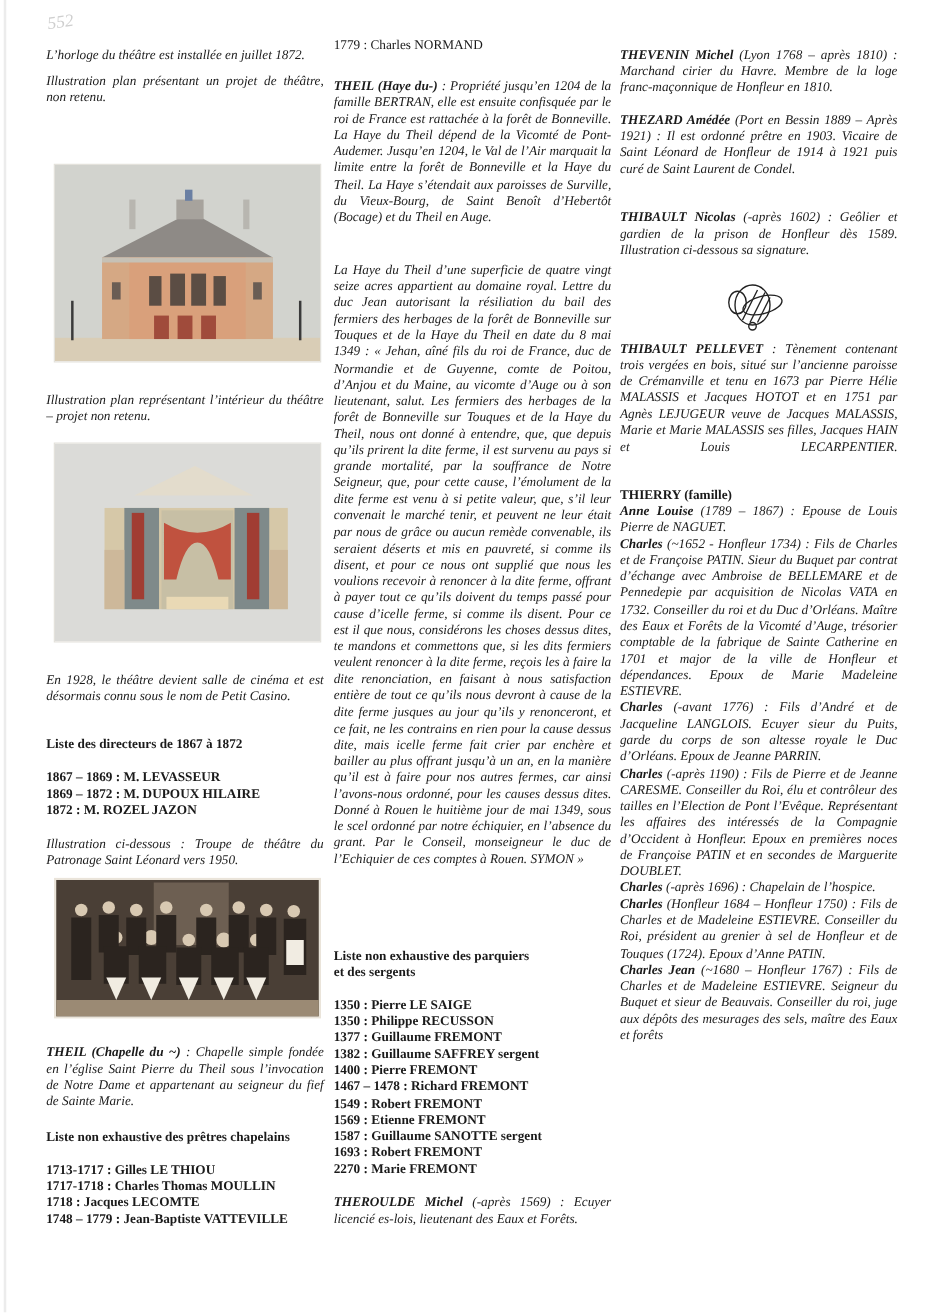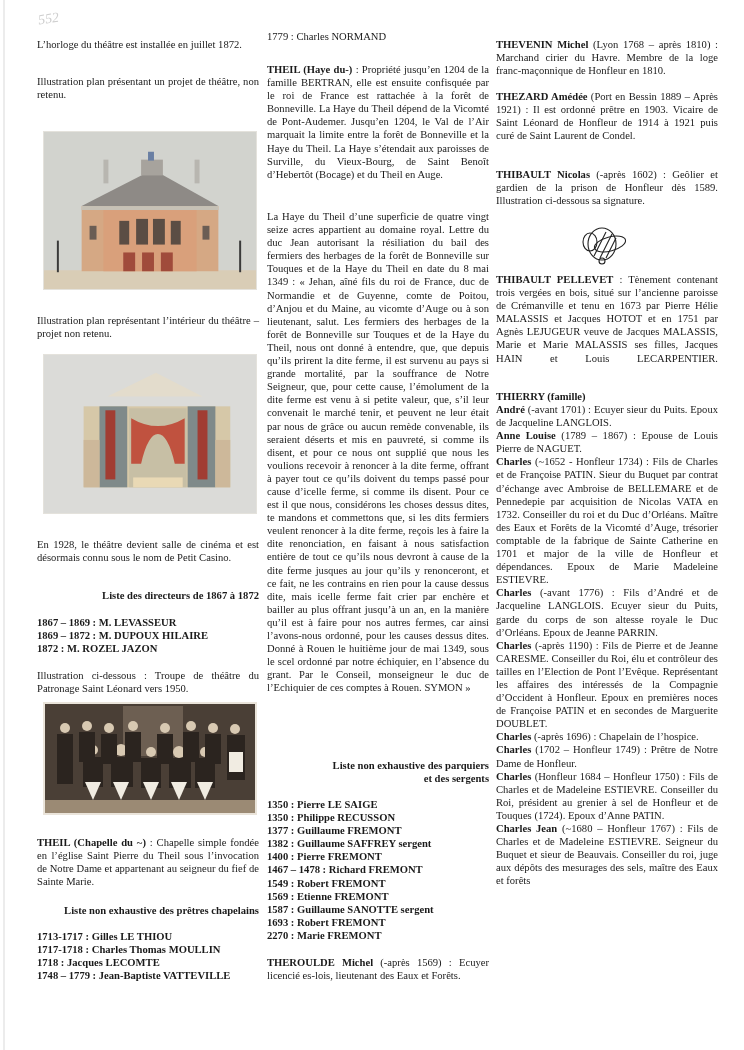--- a/index.html
+++ b/index.html
@@ -14,41 +14,41 @@
     .page-mark {
       position: absolute; left: 38px; top: 12px;
       font-family: "Liberation Serif", serif; font-size: 14px;
       color: #cfcfcf; font-style: italic; transform: rotate(-8deg);
     }
     .left-edge { position: absolute; left: 3px; top: 0; width: 2px; height: 1050px; background: #ececec; }
     .col { position: absolute; top: 0; }
     .col1 { left: 37px; width: 222px; }
     .col2 { left: 267px; width: 222px; }
     .col3 { left: 496px; width: 222px; }
-    p { text-align: justify; }
+    p { text-align: justify; font-style: italic; }
     .abs { position: absolute; left: 0; right: 0; }
     .b { font-weight: bold; }
-    .center { text-align: right; }
+    .center { text-align: left; }
     .list div { white-space: nowrap; font-weight: bold; }
     .img {
       position: absolute; left: 6px; width: 214px; overflow: hidden;
       border: 1px solid #e4e2dc;
     }
     .img svg { display: block; width: 100%; height: 100%; }
     .sig { position: absolute; }
   </style>
 </head>
 <body>
 
 <div class="left-edge"></div>
 <div class="page-mark">552</div>
 
 <div class="col col1">
   <p class="abs" style="top:38px">L’horloge du théâtre est installée en juillet 1872.</p>
-  <p class="abs" style="top:75px">Illustration plan présentant un projet de théâtre, non retenu.</p>
+  <p class="abs" style="top:59px">Illustration plan présentant un projet de théâtre, non retenu.</p>
 
   <div class="img" style="top:131px;height:159px">
     <svg viewBox="0 0 214 159" preserveAspectRatio="none">
       <rect width="214" height="159" fill="#c9cbc6"></rect>
       <rect width="214" height="159" fill="#dcdcd6" opacity="0.5"></rect>
       <rect x="0" y="140" width="214" height="19" fill="#d9cdb6"></rect>
       <polygon points="38,75 110,38 176,75" fill="#8e8a86"></polygon>
       <rect x="98" y="28" width="22" height="16" fill="#a7a39d"></rect>
       <rect x="105" y="20" width="6" height="9" fill="#6a7fa3"></rect>
       <rect x="60" y="28" width="5" height="24" fill="#b8b6b0"></rect>
@@ -191,23 +191,21 @@
       <ellipse cx="10" cy="20" rx="7" ry="9"></ellipse>
       <path d="M14,34 L26,10 M20,36 L32,12 M26,36 L36,16"></path>
       <circle cx="22" cy="39" r="3"></circle>
     </svg>
   </div>
 
   <p class="abs" style="top:273px;text-align-last:justify"><span class="b">THIBAULT PELLEVET</span><span> : Tènement contenant trois vergées en bois, situé sur l’ancienne paroisse de Crémanville et tenu en 1673 par Pierre Hélie MALASSIS et Jacques HOTOT et en 1751 par Agnès LEJUGEUR veuve de Jacques MALASSIS, Marie et Marie MALASSIS ses filles, Jacques HAIN et Louis LECARPENTIER.</span></p>
 
   <div class="abs b" style="top:390px">THIERRY (famille)</div>
   <div class="abs" style="top:403px">
-    <p><span class="b">André</span><span> (-avant 1701) : Ecuyer sieur du Puits. Epoux de Jacqueline LANGLOIS.</span></p>
     <p><span class="b">Anne Louise</span><span> (1789 – 1867) : Epouse de Louis Pierre de NAGUET.</span></p>
     <p><span class="b">Charles</span><span> (~1652 - Honfleur 1734) : Fils de Charles et de Françoise PATIN. Sieur du Buquet par contrat d’échange avec Ambroise de BELLEMARE et de Pennedepie par acquisition de Nicolas VATA en 1732. Conseiller du roi et du Duc d’Orléans. Maître des Eaux et Forêts de la Vicomté d’Auge, trésorier comptable de la fabrique de Sainte Catherine en 1701 et major de la ville de Honfleur et dépendances. Epoux de Marie Madeleine ESTIEVRE.</span></p>
     <p><span class="b">Charles</span><span> (-avant 1776) : Fils d’André et de Jacqueline LANGLOIS. Ecuyer sieur du Puits, garde du corps de son altesse royale le Duc d’Orléans. Epoux de Jeanne PARRIN.</span></p>
     <p><span class="b">Charles</span><span> (-après 1190) : Fils de Pierre et de Jeanne CARESME. Conseiller du Roi, élu et contrôleur des tailles en l’Election de Pont l’Evêque. Représentant les affaires des intéressés de la Compagnie d’Occident à Honfleur. Epoux en premières noces de Françoise PATIN et en secondes de Marguerite DOUBLET.</span></p>
     <p><span class="b">Charles</span><span> (-après 1696) : Chapelain de l’hospice.</span></p>
-    <p><span class="b">Charles</span><span> (1702 – Honfleur 1749) : Prêtre de Notre Dame de Honfleur.</span></p>
     <p><span class="b">Charles</span><span> (Honfleur 1684 – Honfleur 1750) : Fils de Charles et de Madeleine ESTIEVRE. Conseiller du Roi, président au grenier à sel de Honfleur et de Touques (1724). Epoux d’Anne PATIN.</span></p>
     <p><span class="b">Charles Jean</span><span> (~1680 – Honfleur 1767) : Fils de Charles et de Madeleine ESTIEVRE. Seigneur du Buquet et sieur de Beauvais. Conseiller du roi, juge aux dépôts des mesurages des sels, maître des Eaux et forêts</span></p>
   </div>
 </div>
 
 </body></html>

